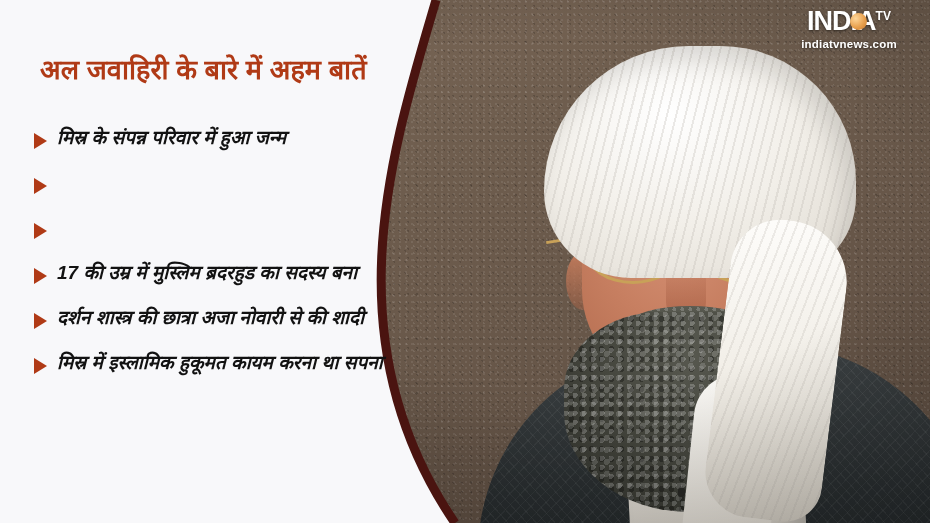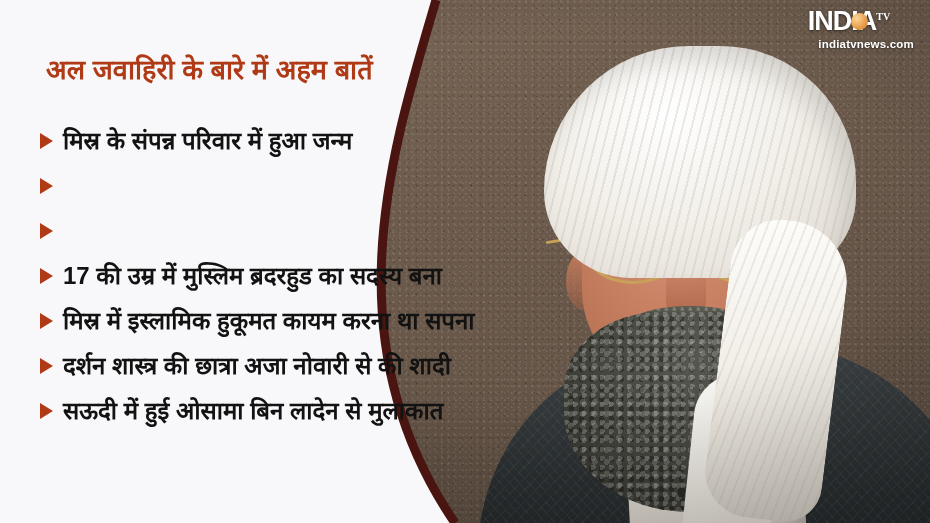--- a/index.html
+++ b/index.html
@@ -102,46 +102,46 @@
       radial-gradient(circle at 30% 40%, rgba(255,255,255,.20) 0 2px, transparent 2px),
       linear-gradient(180deg,#5b5c52,#3c3d36);
     background-size:8px 8px,100% 100%;}
   .button-dot{position:absolute;left:158px;top:444px;width:7px;height:9px;border-radius:2px;background:#2a2a26;}
 
   
   #panel{position:absolute;left:0;top:0;width:600px;height:523px;}
   .panel-arc{position:absolute;inset:0;}
 
   
-  .content{position:absolute;left:18px;top:0;width:470px;height:523px;}
+  .content{position:absolute;left:12px;top:0;width:470px;height:523px;}
   #title{
     position:absolute;left:28px;top:50px;
     font-size:27px;font-weight:700;color:#b03a16;letter-spacing:.1px;
     white-space:nowrap;
   }
   ul.bullets{list-style:none;margin:0;padding:0;position:absolute;left:22px;top:126px;width:450px;}
   ul.bullets li{
     position:relative;display:flex;align-items:flex-start;gap:10px;
     height:45px;
   }
   .tri{
     flex:0 0 auto;margin-top:7px;
     width:0;height:0;border-left:13px solid #b03a16;
     border-top:8px solid transparent;border-bottom:8px solid transparent;
   }
-  .btxt{font-size:24px;font-weight:700;color:#121212;line-height:1.25;white-space:nowrap;}
+  .btxt{font-size:19px;font-weight:700;color:#121212;line-height:1.25;white-space:nowrap;font-style:italic;}
 
   
   #logo{position:absolute;right:16px;top:8px;width:130px;height:48px;color:#fff;
         text-align:center;text-shadow:0 1px 3px rgba(0,0,0,.55);}
   .logo-main{position:relative;font-size:27px;font-weight:800;letter-spacing:-1px;line-height:1;display:inline-block;}
-  .logo-tv{font-size:10px;font-weight:800;vertical-align:super;letter-spacing:0;font-family:Liberation Serif, serif;}
+  .logo-tv{font-size:12px;font-weight:800;vertical-align:super;letter-spacing:0;}
   .logo-dot{position:absolute;left:43px;top:5px;width:17px;height:17px;border-radius:50%;
     background:radial-gradient(circle at 34% 32%, #ffd79a 0%, #e8a04e 55%, #c97a2c 100%);}
-  .logo-sub{font-size:11.5px;font-weight:700;letter-spacing:.2px;margin-top:3px;text-align:right;}
+  .logo-sub{font-size:11.5px;font-weight:700;letter-spacing:.2px;margin-top:3px;}
 </style>
 </head>
 <body>
 
 <div id="card">
 
   <div id="photo">
     <div class="bg-tex"></div>
 
     <div class="person">
@@ -194,29 +194,25 @@
       </li>
       <li>
         <span class="tri"></span>
       </li>
       <li>
         <span class="tri"></span>
         <span class="btxt">17 की उम्र में मुस्लिम ब्रदरहुड का सदस्य बना</span>
       </li>
       <li>
         <span class="tri"></span>
+        <span class="btxt">दर्शन शास्त्र की छात्रा अजा नोवारी से की शादी</span>
+      </li>
+      <li>
+        <span class="tri"></span>
         <span class="btxt">मिस्र में इस्लामिक हुकूमत कायम करना था सपना</span>
-      </li>
-      <li>
-        <span class="tri"></span>
-        <span class="btxt">दर्शन शास्त्र की छात्रा अजा नोवारी से की शादी</span>
-      </li>
-      <li>
-        <span class="tri"></span>
-        <span class="btxt">सऊदी में हुई ओसामा बिन लादेन से मुलाकात</span>
       </li>
     </ul>
   </div>
 
   <div id="logo">
     <div class="logo-main">
       <span>INDIA</span><span class="logo-tv">TV</span>
       <span class="logo-dot"></span>
     </div>
     <div class="logo-sub">indiatvnews.com</div>

